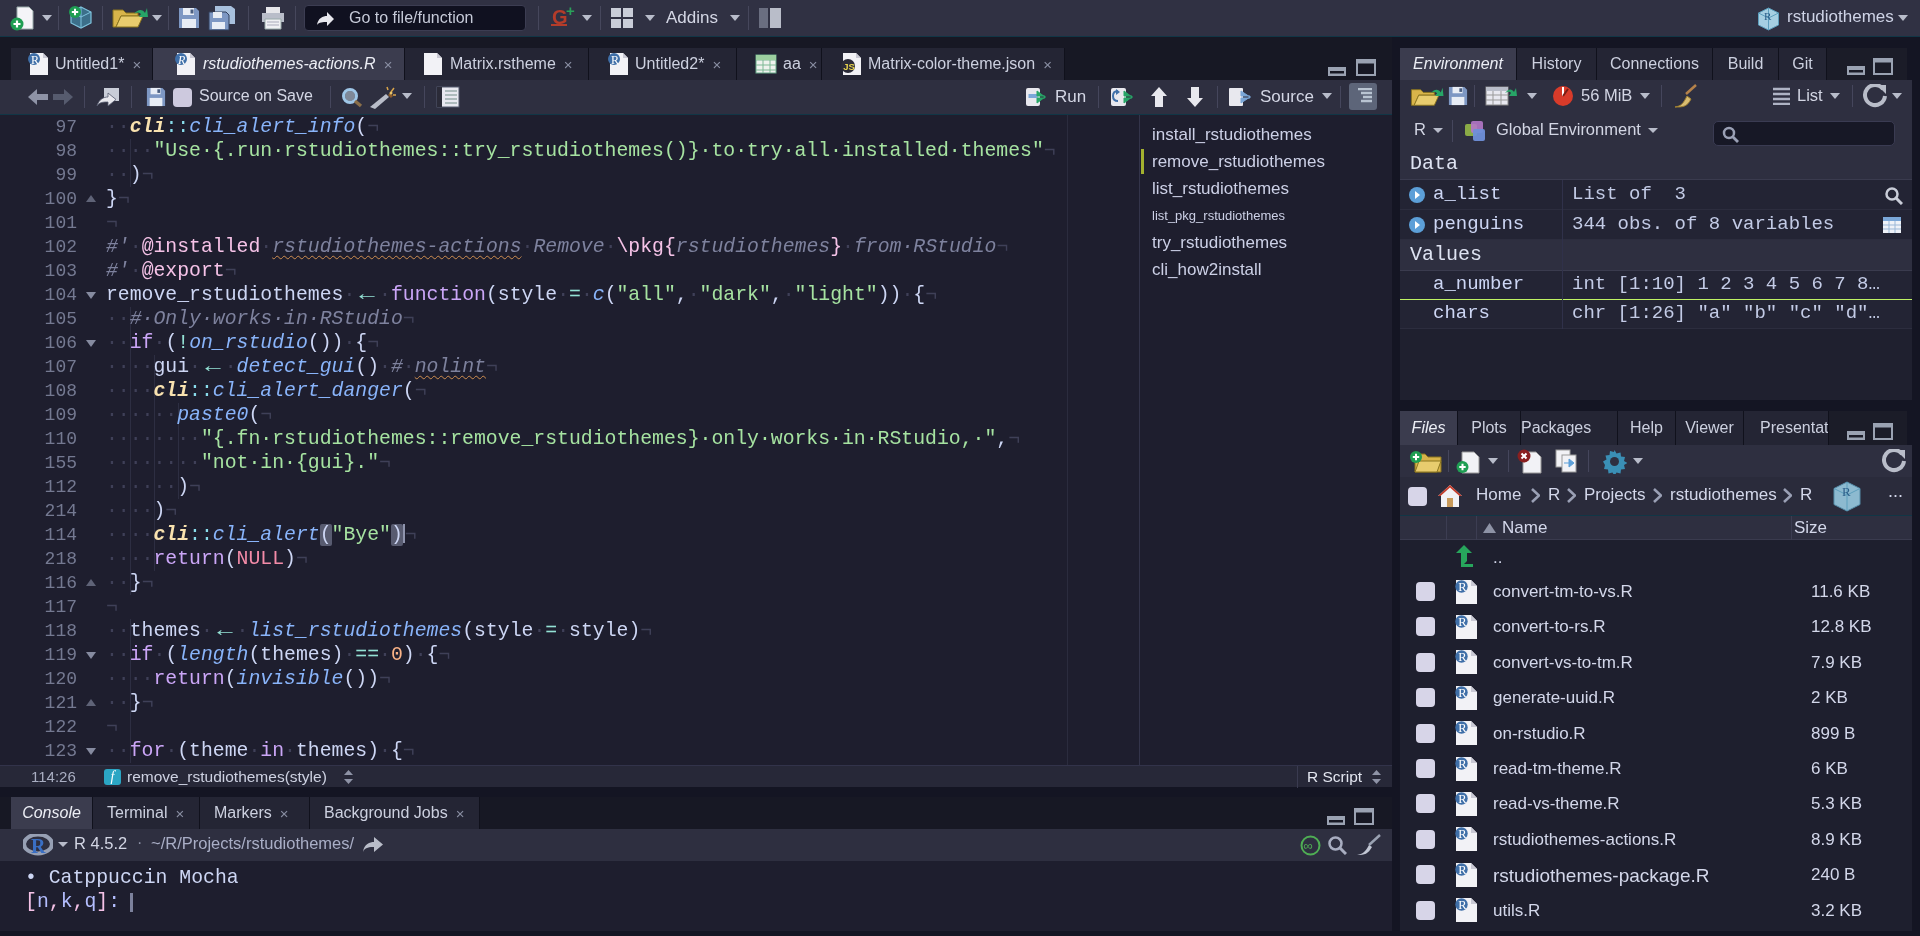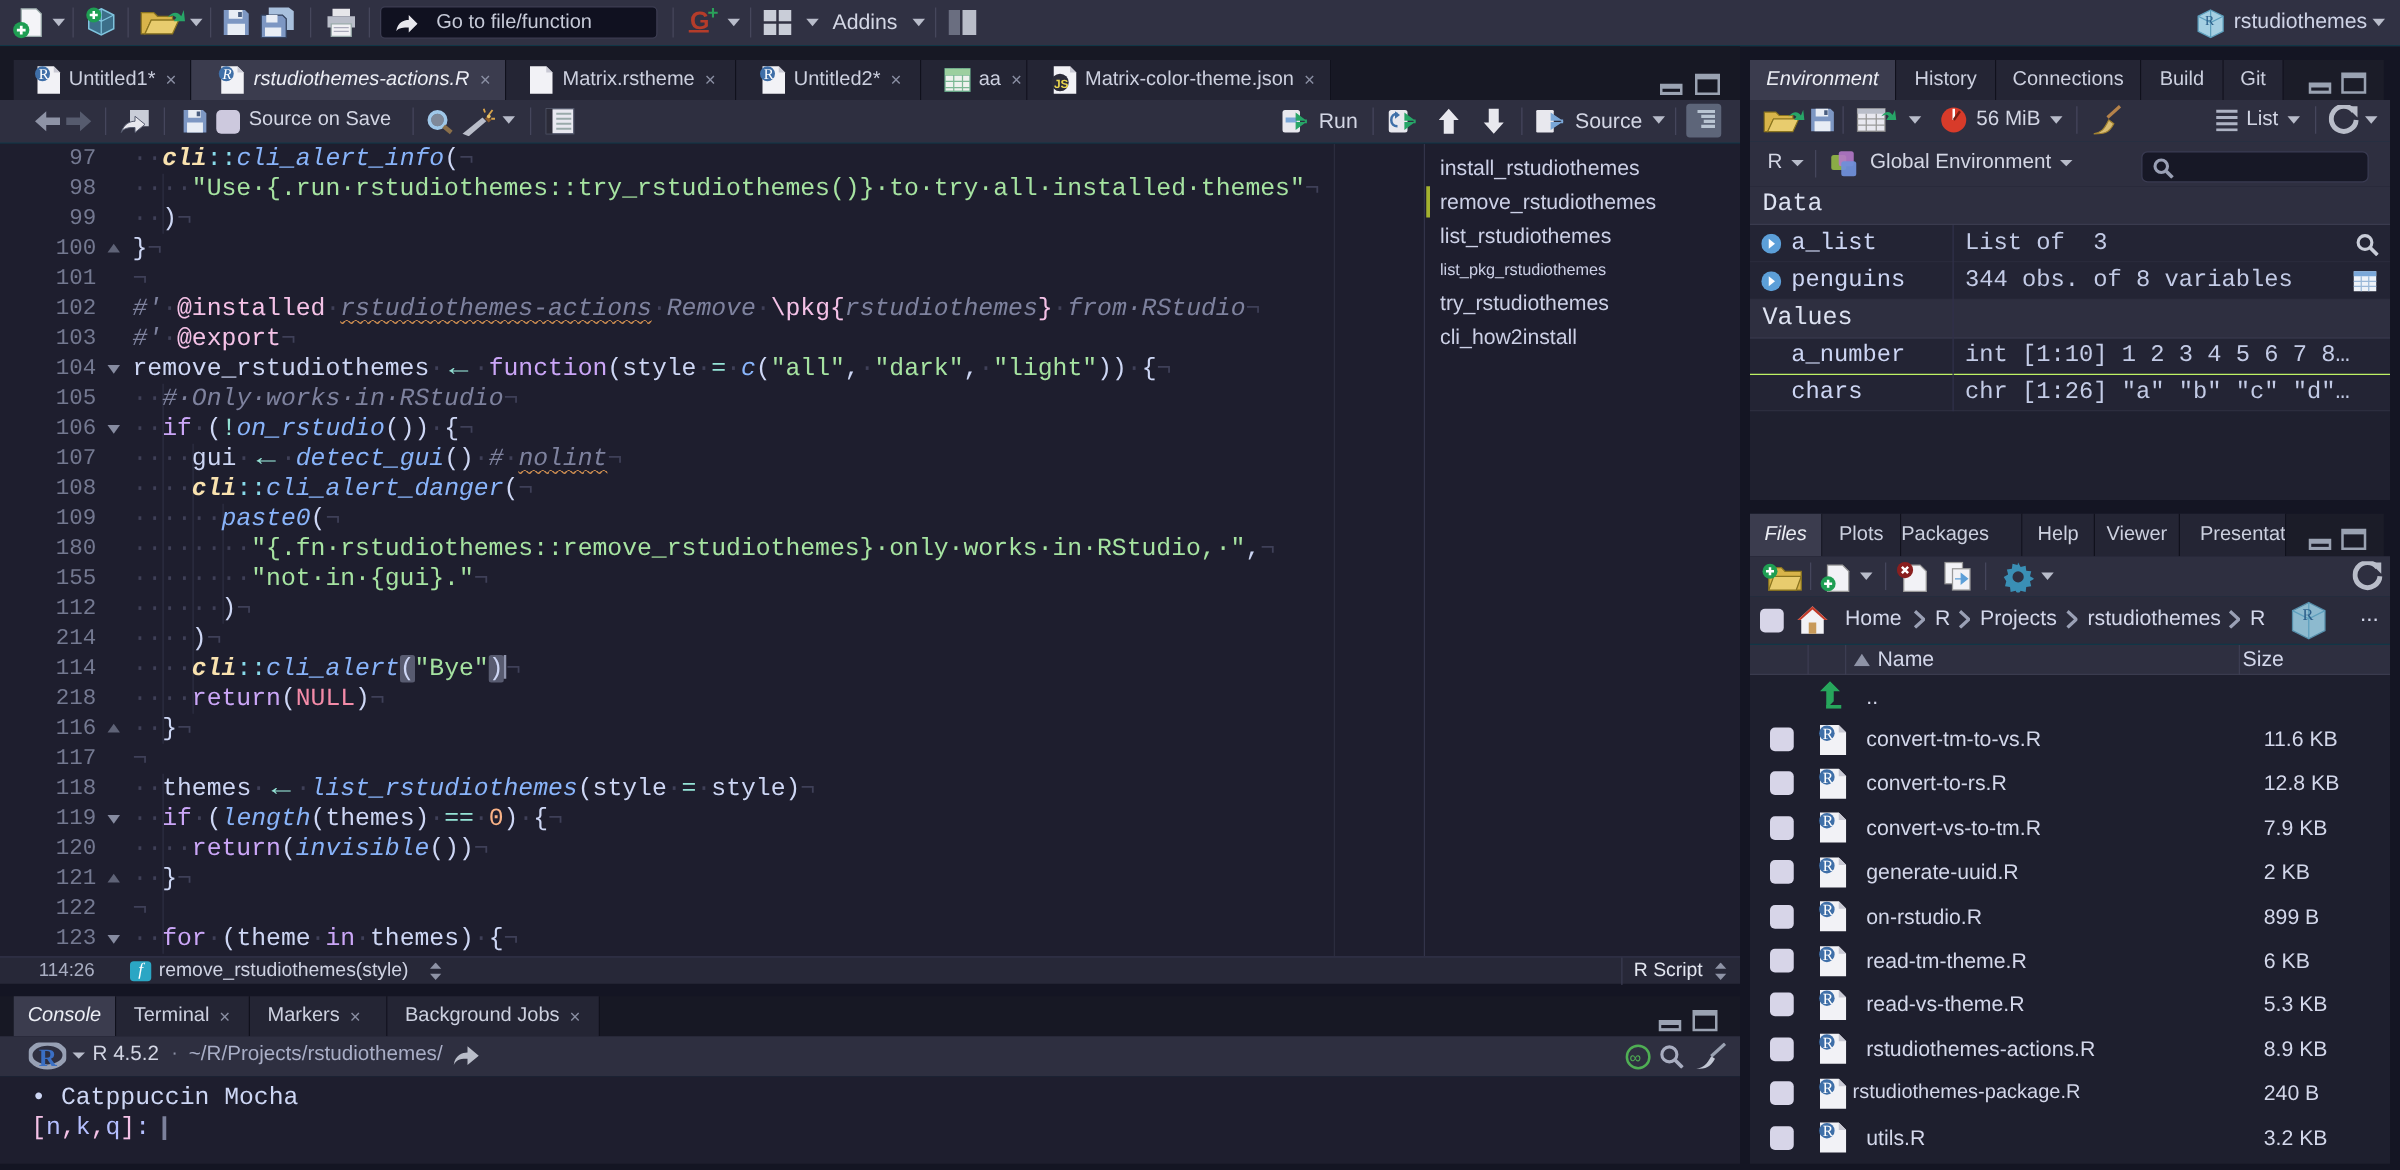--- a/index.html
+++ b/index.html
@@ -297,21 +297,21 @@
 <div class="cl"><b class="ln">100</b><b class="gm"><span class="tri-u ab" style="left:9px;top:8px"></span></b>}<i class="e">¬</i></div>
 <div class="cl"><b class="ln">101</b><b class="gm"></b><i class="e">¬</i></div>
 <div class="cl"><b class="ln">102</b><b class="gm"></b><i class="c">#'</i><i class="w">·</i><i class="r">@installed</i><i class="w">·</i><i class="c undw">rstudiothemes-actions</i><i class="w">·</i><i class="c">Remove</i><i class="w">·</i><i class="r">\pkg{</i><i class="c">rstudiothemes</i><i class="r">}</i><i class="w">·</i><i class="c">from·RStudio</i><i class="e">¬</i></div>
 <div class="cl"><b class="ln">103</b><b class="gm"></b><i class="c">#'</i><i class="w">·</i><i class="r">@export</i><i class="e">¬</i></div>
 <div class="cl"><b class="ln">104</b><b class="gm"><span class="tri-d ab" style="left:9px;top:9px"></span></b>remove_rstudiothemes<i class="w">·</i><i class="a2">←</i><i class="w">·</i><i class="k">function</i>(style<i class="w">·</i><i class="o">=</i><i class="w">·</i><i class="f">c</i>(<i class="s">"all"</i>,<i class="w">·</i><i class="s">"dark"</i>,<i class="w">·</i><i class="s">"light"</i>))<i class="w">·</i>{<i class="e">¬</i></div>
 <div class="cl"><b class="ln">105</b><b class="gm"></b><i class="w">··</i><i class="c">#·Only·works·in·RStudio</i><i class="e">¬</i></div>
 <div class="cl"><b class="ln">106</b><b class="gm"><span class="tri-d ab" style="left:9px;top:9px"></span></b><i class="w">··</i><i class="k">if</i><i class="w">·</i>(<i class="o">!</i><i class="f">on_rstudio</i>())<i class="w">·</i>{<i class="e">¬</i></div>
 <div class="cl"><b class="ln">107</b><b class="gm"></b><i class="w">····</i>gui<i class="w">·</i><i class="a2">←</i><i class="w">·</i><i class="f">detect_gui</i>()<i class="w">·</i><i class="c">#</i><i class="w">·</i><i class="c undw">nolint</i><i class="e">¬</i></div>
 <div class="cl"><b class="ln">108</b><b class="gm"></b><i class="w">····</i><i class="p">cli</i><i class="ns">::</i><i class="f">cli_alert_danger</i>(<i class="e">¬</i></div>
 <div class="cl"><b class="ln">109</b><b class="gm"></b><i class="w">······</i><i class="f">paste0</i>(<i class="e">¬</i></div>
-<div class="cl"><b class="ln">180</b><b class="gm"></b><i class="w">········</i><i class="s">"{.fn·rstudiothemes::remove_rstudiothemes}·only·works·in·RStudio,·"</i>,<i class="e">¬</i></div>
+<div class="cl"><b class="ln">110</b><b class="gm"></b><i class="w">········</i><i class="s">"{.fn·rstudiothemes::remove_rstudiothemes}·only·works·in·RStudio,·"</i>,<i class="e">¬</i></div>
 <div class="cl"><b class="ln">155</b><b class="gm"></b><i class="w">········</i><i class="s">"not·in·{gui}."</i><i class="e">¬</i></div>
 <div class="cl"><b class="ln">112</b><b class="gm"></b><i class="w">······</i>)<i class="e">¬</i></div>
 <div class="cl"><b class="ln">214</b><b class="gm"></b><i class="w">····</i>)<i class="e">¬</i></div>
 <div class="cl"><b class="ln">114</b><b class="gm"></b><i class="w">····</i><i class="p">cli</i><i class="ns">::</i><i class="f">cli_alert</i><i class="ph">(</i><i class="s">"Bye"</i><i class="ph">)</i><span class="cur"></span><i class="e">¬</i></div>
 <div class="cl"><b class="ln">218</b><b class="gm"></b><i class="w">····</i><i class="k">return</i>(<i class="u">NULL</i>)<i class="e">¬</i></div>
 <div class="cl"><b class="ln">116</b><b class="gm"><span class="tri-u ab" style="left:9px;top:8px"></span></b><i class="w">··</i>}<i class="e">¬</i></div>
 <div class="cl"><b class="ln">117</b><b class="gm"></b><i class="e">¬</i></div>
 <div class="cl"><b class="ln">118</b><b class="gm"></b><i class="w">··</i>themes<i class="w">·</i><i class="a2">←</i><i class="w">·</i><i class="f">list_rstudiothemes</i>(style<i class="w">·</i><i class="o">=</i><i class="w">·</i>style)<i class="e">¬</i></div>
 <div class="cl"><b class="ln">119</b><b class="gm"><span class="tri-d ab" style="left:9px;top:9px"></span></b><i class="w">··</i><i class="k">if</i><i class="w">·</i>(<i class="f">length</i>(themes)<i class="w">·</i><i class="o">==</i><i class="w">·</i><i class="d">0</i>)<i class="w">·</i>{<i class="e">¬</i></div>
 <div class="cl"><b class="ln">120</b><b class="gm"></b><i class="w">····</i><i class="k">return</i>(<i class="f">invisible</i>())<i class="e">¬</i></div>
@@ -698,21 +698,21 @@
       </svg>
 <span class="ab" style="left:93px;top:289.8px;font-size:17px;color:#d3d7ea">rstudiothemes-actions.R</span>
 <span class="ab" style="left:411px;top:289.8px;font-size:17px;color:#d3d7ea">8.9 KB</span>
 <div class="chk" style="left:16px;top:325.2px"></div>
 <svg class="ab" style="left:54px;top:322px" width="23" height="26" viewBox="0 0 23 26">
         <path d="M2 1h15l6 6v18H2z" fill="#f2f2f6"></path>
         <path d="M17 1l6 6h-6z" fill="#c9c9d4"></path>
         <circle cx="7.5" cy="7.5" r="6.2" fill="#3f6fa8"></circle>
         <text x="4.2" y="12" font-size="12.5" fill="#fff" font-family="Liberation Serif">R</text>
       </svg>
-<span class="ab" style="left:82px;top:325.2px;font-size:16px;color:#d3d7ea">rstudiothemes-package.R</span>
+<span class="ab" style="left:93px;top:325.2px;font-size:19px;color:#d3d7ea">rstudiothemes-package.R</span>
 <span class="ab" style="left:411px;top:325.2px;font-size:17px;color:#d3d7ea">240 B</span>
 <div class="chk" style="left:16px;top:360.6px"></div>
 <svg class="ab" style="left:54px;top:357px" width="23" height="26" viewBox="0 0 23 26">
         <path d="M2 1h15l6 6v18H2z" fill="#f2f2f6"></path>
         <path d="M17 1l6 6h-6z" fill="#c9c9d4"></path>
         <circle cx="7.5" cy="7.5" r="6.2" fill="#3f6fa8"></circle>
         <text x="4.2" y="12" font-size="12.5" fill="#fff" font-family="Liberation Serif">R</text>
       </svg>
 <span class="ab" style="left:93px;top:360.6px;font-size:17px;color:#d3d7ea">utils.R</span>
 <span class="ab" style="left:411px;top:360.6px;font-size:17px;color:#d3d7ea">3.2 KB</span>

